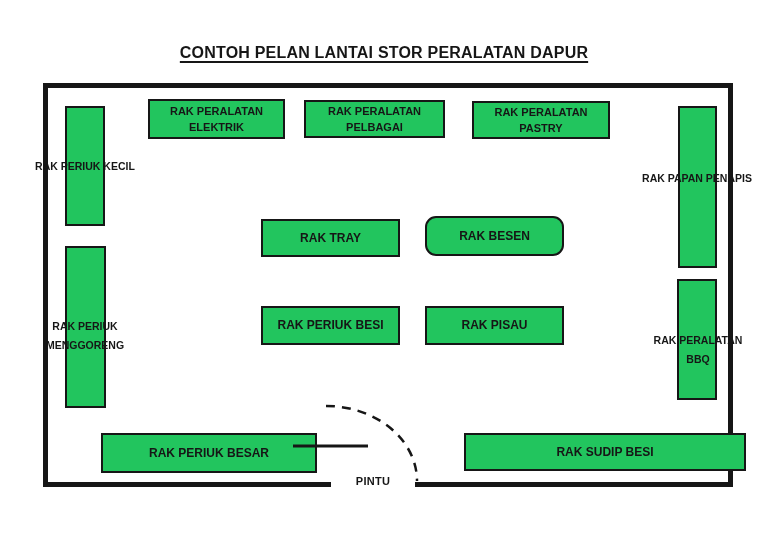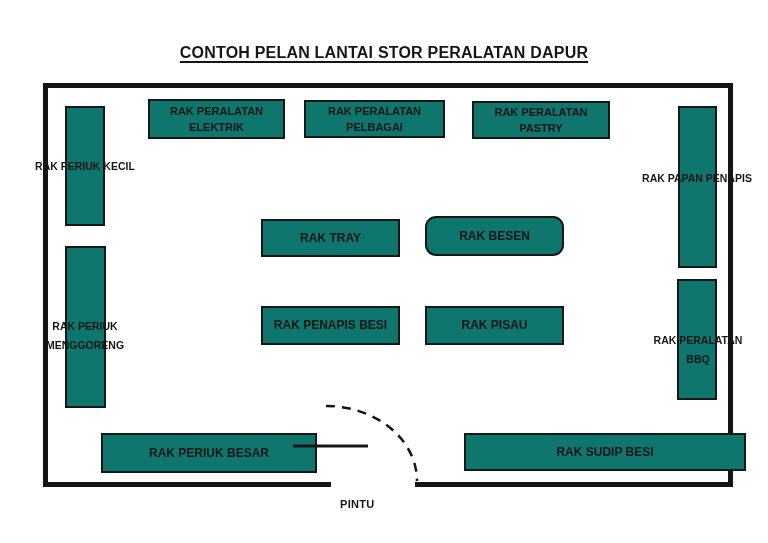--- a/index.html
+++ b/index.html
@@ -10,34 +10,34 @@
   .abs{position:absolute;box-sizing:border-box;}
   .title{
     top:44px;left:0;width:768px;text-align:center;
     font-size:16px;font-weight:bold;letter-spacing:.2px;
   }
   .title span{text-decoration:underline;text-decoration-thickness:2px;text-underline-offset:3px;}
   .floor{
     left:43px;top:83px;width:690px;height:404px;border:5px solid #161616;background:#ffffff;
   }
   .rack{
-    border:2px solid #161616;background:#0f766e;
+    border:2px solid #161616;background:#22c55e;
     display:flex;align-items:center;justify-content:center;text-align:center;
     font-weight:bold;z-index:1;
   }
   .f11{font-size:11px;line-height:16px;}
   .f12{font-size:12px;line-height:15px;margin-left:29px;}
   .vlabel{
     font-weight:bold;font-size:10.5px;line-height:19px;text-align:center;z-index:2;margin-top:10px;
   }
   .doorgap{left:331px;top:478px;width:84px;height:12px;background:#ffffff;z-index:3;}
   .doorsvg{left:0;top:0;width:768px;height:543px;z-index:4;pointer-events:none;}
   .pintu{
-    left:340px;top:475px;width:66px;text-align:left;
-    font-size:11px;font-weight:bold;z-index:5;letter-spacing:.3px;margin-top:23px;
+    left:340px;top:475px;width:66px;text-align:center;
+    font-size:11px;font-weight:bold;z-index:5;letter-spacing:.3px;
   }
   
   .r-elektrik{left:148px;top:99px;width:137px;height:40px;}
   .r-pelbagai{left:304px;top:100px;width:141px;height:38px;text-align:center;}
   .r-pastry{left:472px;top:101px;width:138px;height:38px;}
   .r-kecil-box{left:65px;top:106px;width:40px;height:120px;}
   .r-kecil-label{left:30px;top:147px;width:110px;}
   .r-papan-box{left:678px;top:106px;width:39px;height:162px;}
   .r-papan-label{left:641px;top:159px;width:112px;}
   .r-tray{left:232px;top:219px;width:139px;height:38px;}
@@ -67,21 +67,21 @@
 <div class="abs rack r-menggoreng-box"></div>
 <div class="abs vlabel r-menggoreng-label">RAK PERIUK MENGGORENG</div>
 
 <div class="abs rack r-papan-box"></div>
 <div class="abs vlabel r-papan-label">RAK PAPAN PENAPIS</div>
 <div class="abs rack r-bbq-box"></div>
 <div class="abs vlabel r-bbq-label">RAK PERALATAN BBQ</div>
 
 <div class="abs rack f12 r-tray">RAK TRAY</div>
 <div class="abs rack f12 r-besen">RAK BESEN</div>
-<div class="abs rack f12 r-penapis">RAK PENAPIS BESI</div>
+<div class="abs rack f12 r-penapis">RAK PERIUK BESI</div>
 <div class="abs rack f12 r-pisau">RAK PISAU</div>
 
 <div class="abs rack f12 r-besar">RAK PERIUK BESAR</div>
 <div class="abs rack f12 r-sudip">RAK SUDIP BESI</div>
 
 <div class="abs doorgap"></div>
 <svg class="abs doorsvg" viewBox="0 0 768 543" xmlns="http://www.w3.org/2000/svg">
   <line x1="293" y1="446" x2="368" y2="446" stroke="#161616" stroke-width="3"></line>
   <path d="M 326 406 A 91 75 0 0 1 417 481" fill="none" stroke="#161616" stroke-width="2.5" stroke-dasharray="9 7"></path>
 </svg>

